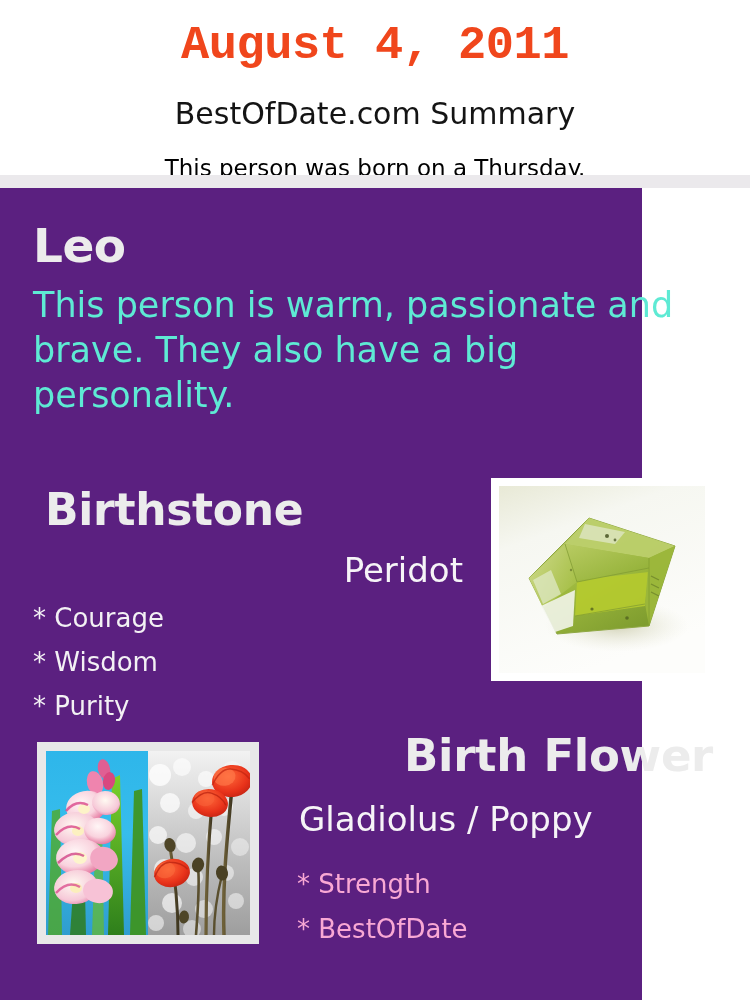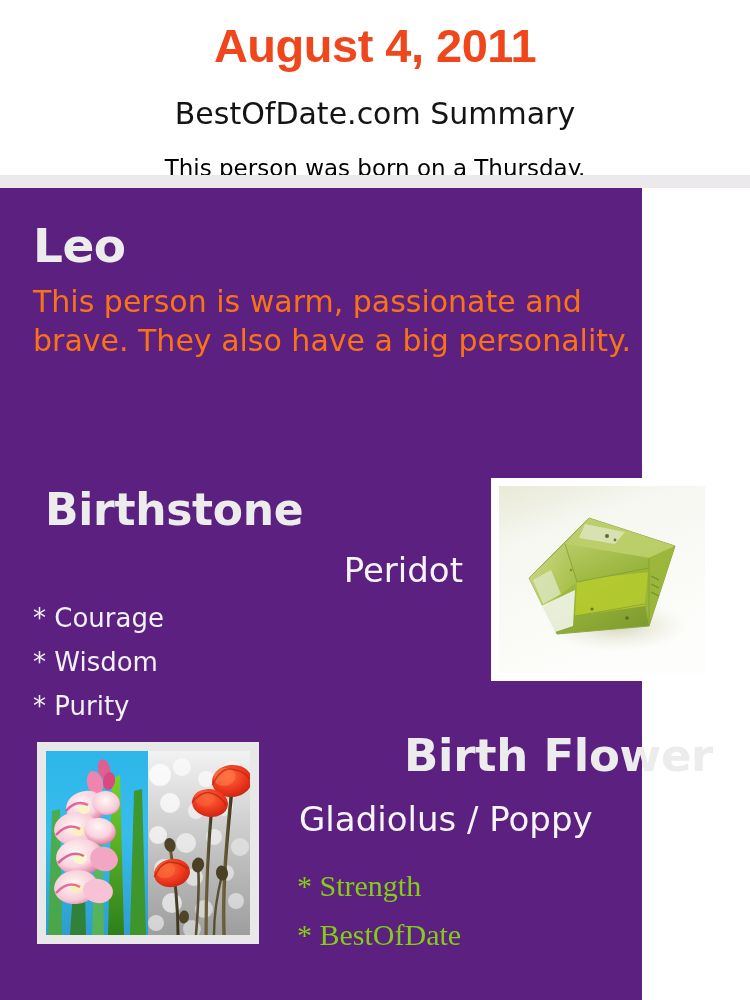--- a/index.html
+++ b/index.html
@@ -33,21 +33,21 @@
     box-sizing: border-box;
   }
   .header-date {
     margin: 0;
     padding-top: 22px;
     font-size: 47px;
     font-weight: bold;
     letter-spacing: -0.5px;
     color: #F0461C;
     line-height: 1.0;
-    font-family: Liberation Sans, sans-serif;
+    font-family: Liberation Mono, monospace;
   }
   .header-site {
     margin: 16px;
     padding-top: 14px;
     font-size: 30px;
     font-weight: normal;
     color: #141414;
     line-height: 1.0;
   }
   .header-note {
@@ -90,23 +90,23 @@
     margin: 0;
     font-size: 47px;
     font-weight: bold;
     color: #ececec;
     line-height: 1.0;
     letter-spacing: -0.5px;
   }
   .zodiac-desc {
     margin: 0;
     padding-top: 14px;
-    font-size: 30px;
+    font-size: 35px;
     font-weight: normal;
-    color: #f97316;
+    color: #5eead4;
     line-height: 1.29;
     max-width: 645px;
   }
 
   
   .birthstone {
     position: absolute;
     left: 33px;
     top: 288px;
     width: 430px;
@@ -215,27 +215,26 @@
     font-weight: normal;
     color: #f6f4f7;
     line-height: 1.0;
   }
   .bf-list {
     margin: 0;
     padding: 0;
     list-style: none;
   }
   .bf-list li {
-    font-size: 30px;
-    color: #84cc16;
+    font-size: 26px;
+    color: #f9a8d4;
     line-height: 1.0;
     padding-top: 19px;
     padding-left: 14px;
     white-space: nowrap;
-    font-family: Liberation Serif, serif;
   }
 </style>
 </head>
 <body>
 
 <div class="page">
 
   <div class="header">
     <h1 class="header-date">August 4, 2011</h1>
     <div class="header-site">BestOfDate.com Summary</div>

